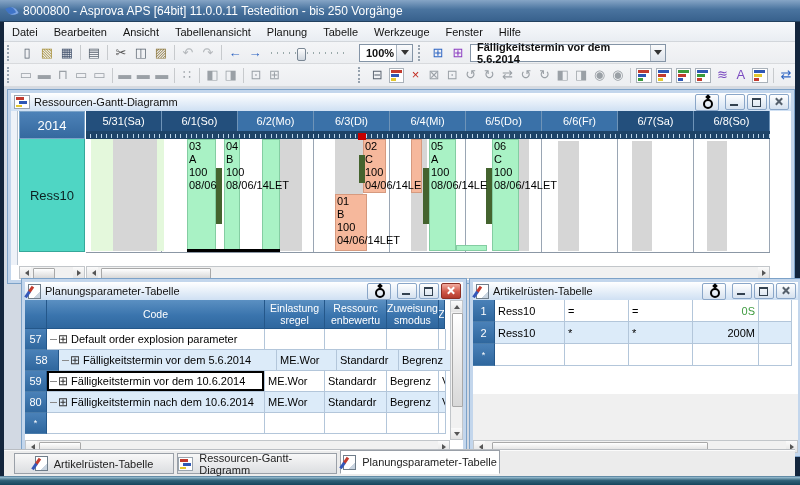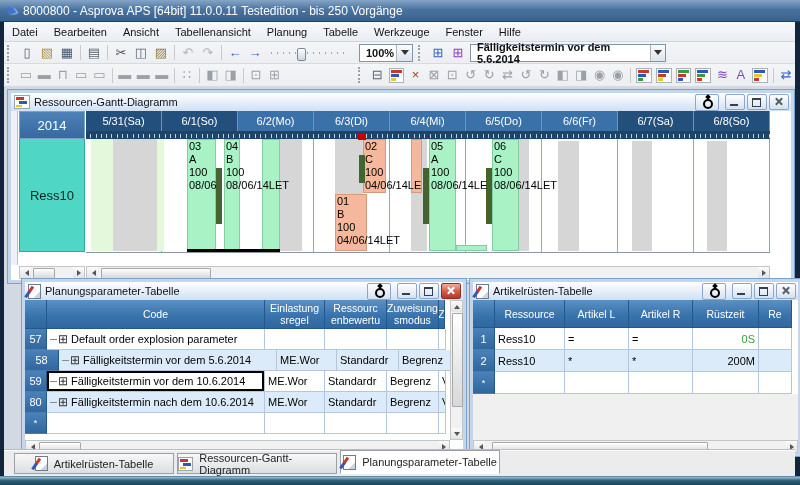--- a/index.html
+++ b/index.html
@@ -513,40 +513,20 @@
         <span>Artikelrüsten-Tabelle</span>
         <span class="wbtns">
           <span class="wbtn pinbtn"></span>
           <span class="wbtn g-min"></span>
           <span class="wbtn g-max"></span>
           <span class="wbtn g-x"></span>
         </span>
       </div>
       <div class="wbody">
         <div id="stable" class="tall">
-            <div class="thead">
-              <div class="th" style="width: 22px; height: 28px;">
-                <div></div>
-              </div>
-              <div class="th" style="width: 70px; height: 28px;">
-                <div>Ressource</div>
-              </div>
-              <div class="th" style="width: 64px; height: 28px;">
-                <div>Artikel L</div>
-              </div>
-              <div class="th" style="width: 64px; height: 28px;">
-                <div>Artikel R</div>
-              </div>
-              <div class="th" style="width: 66px; height: 28px;">
-                <div>Rüstzeit</div>
-              </div>
-              <div class="th" style="width: 33px; height: 28px;">
-                <div>Re</div>
-              </div>
-            </div>
             <div class="trow">
               <div class="td num" style="width: 22px;">1</div>
               <div class="td" style="width: 70px;">
                 <span>Ress10</span>
               </div>
               <div class="td" style="width: 64px;">
                 <span>=</span>
               </div>
               <div class="td" style="width: 64px;">
                 <span>=</span>

